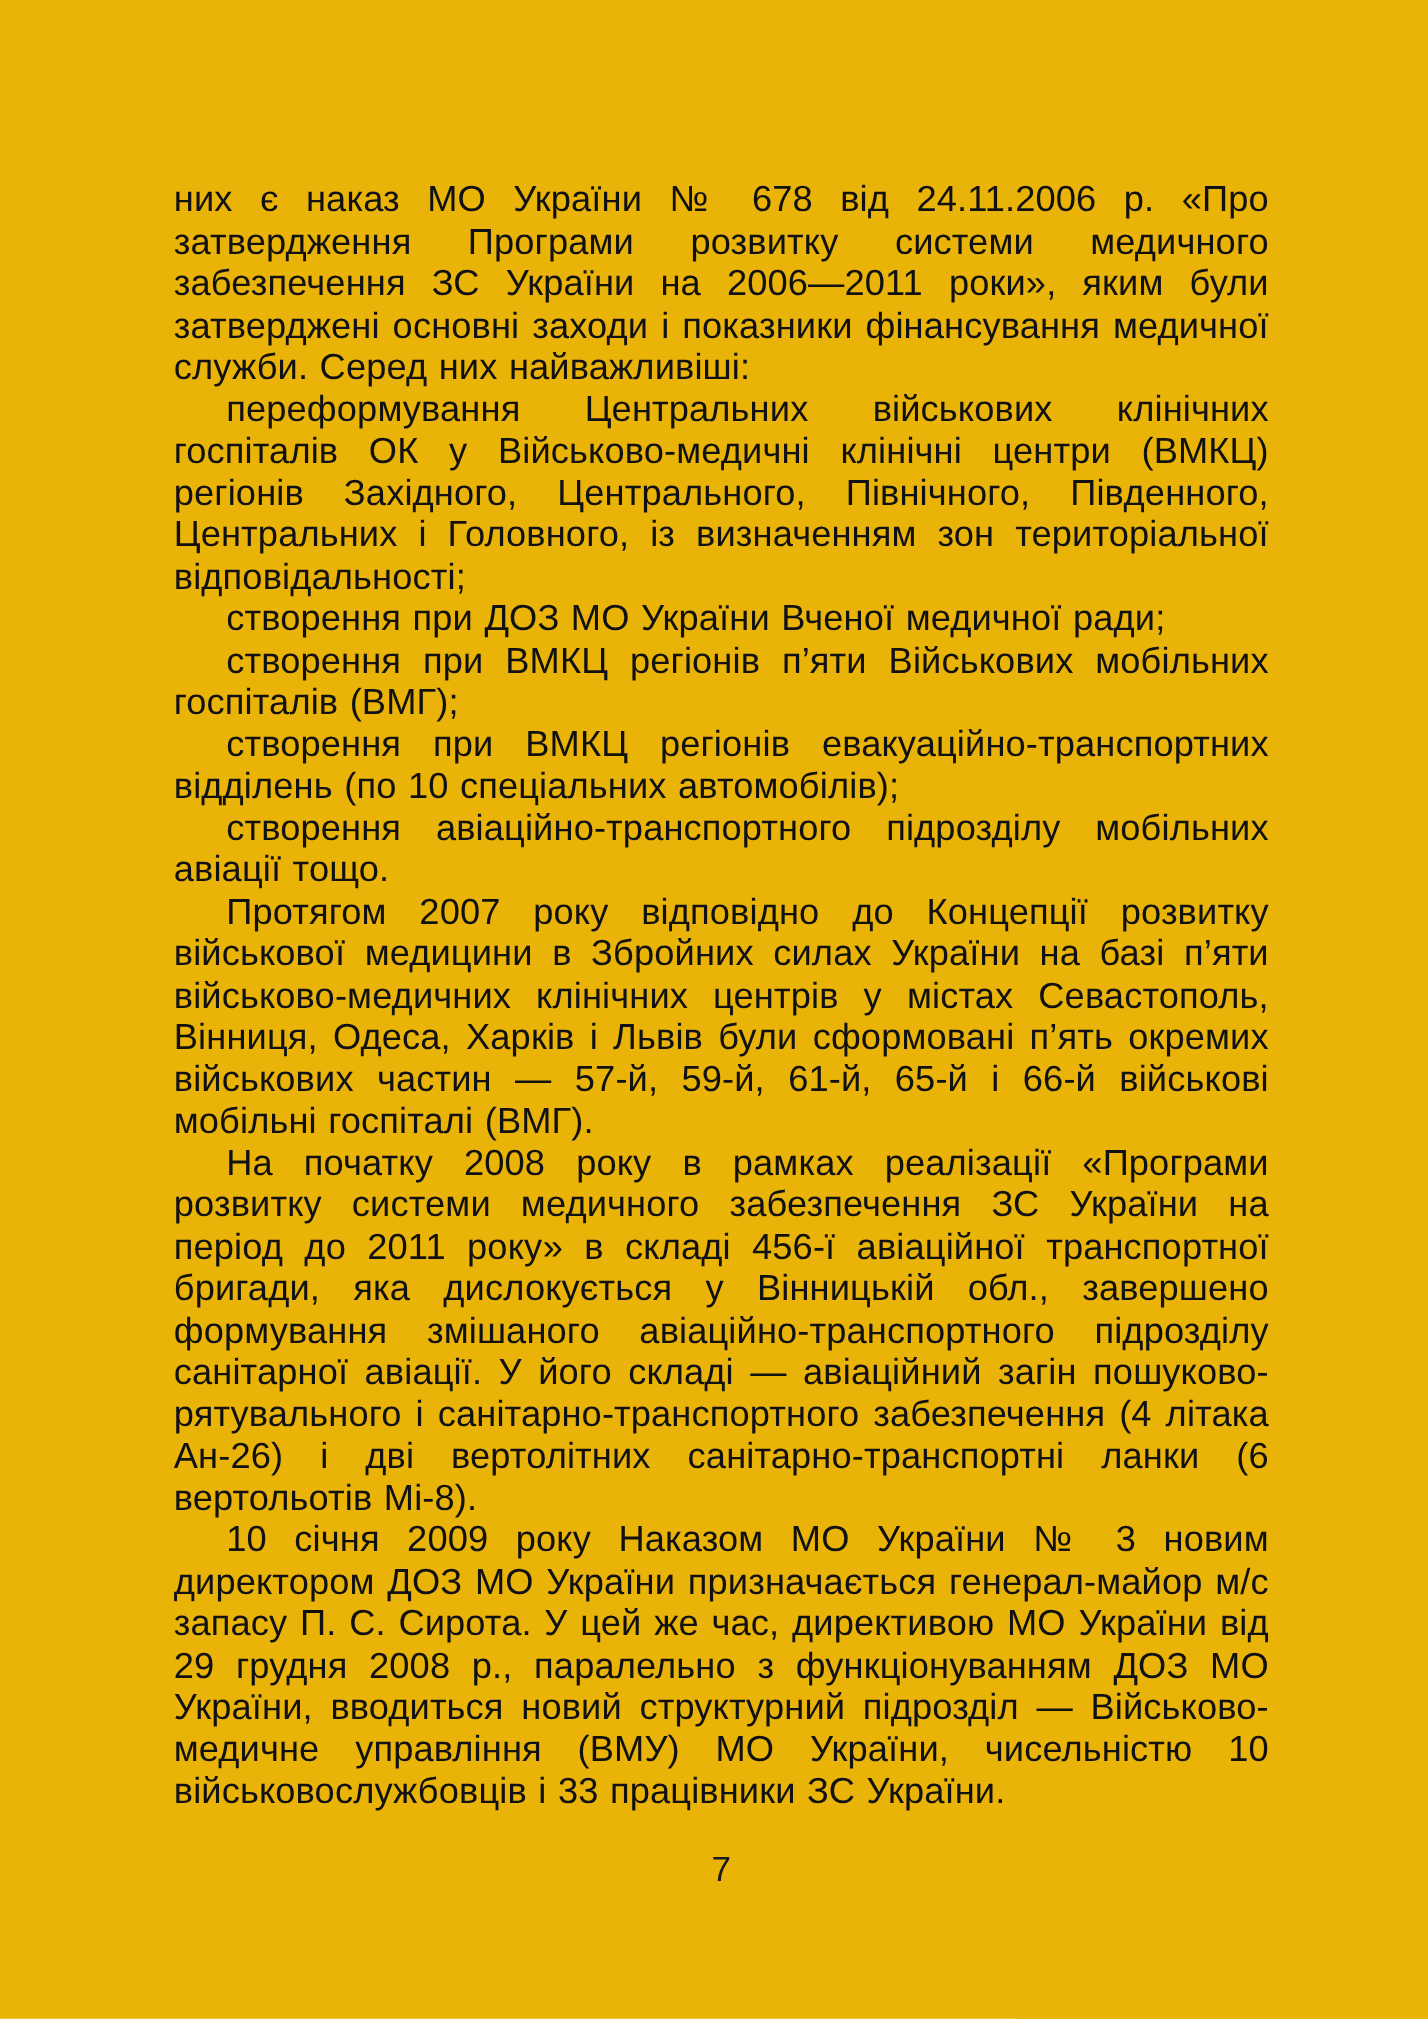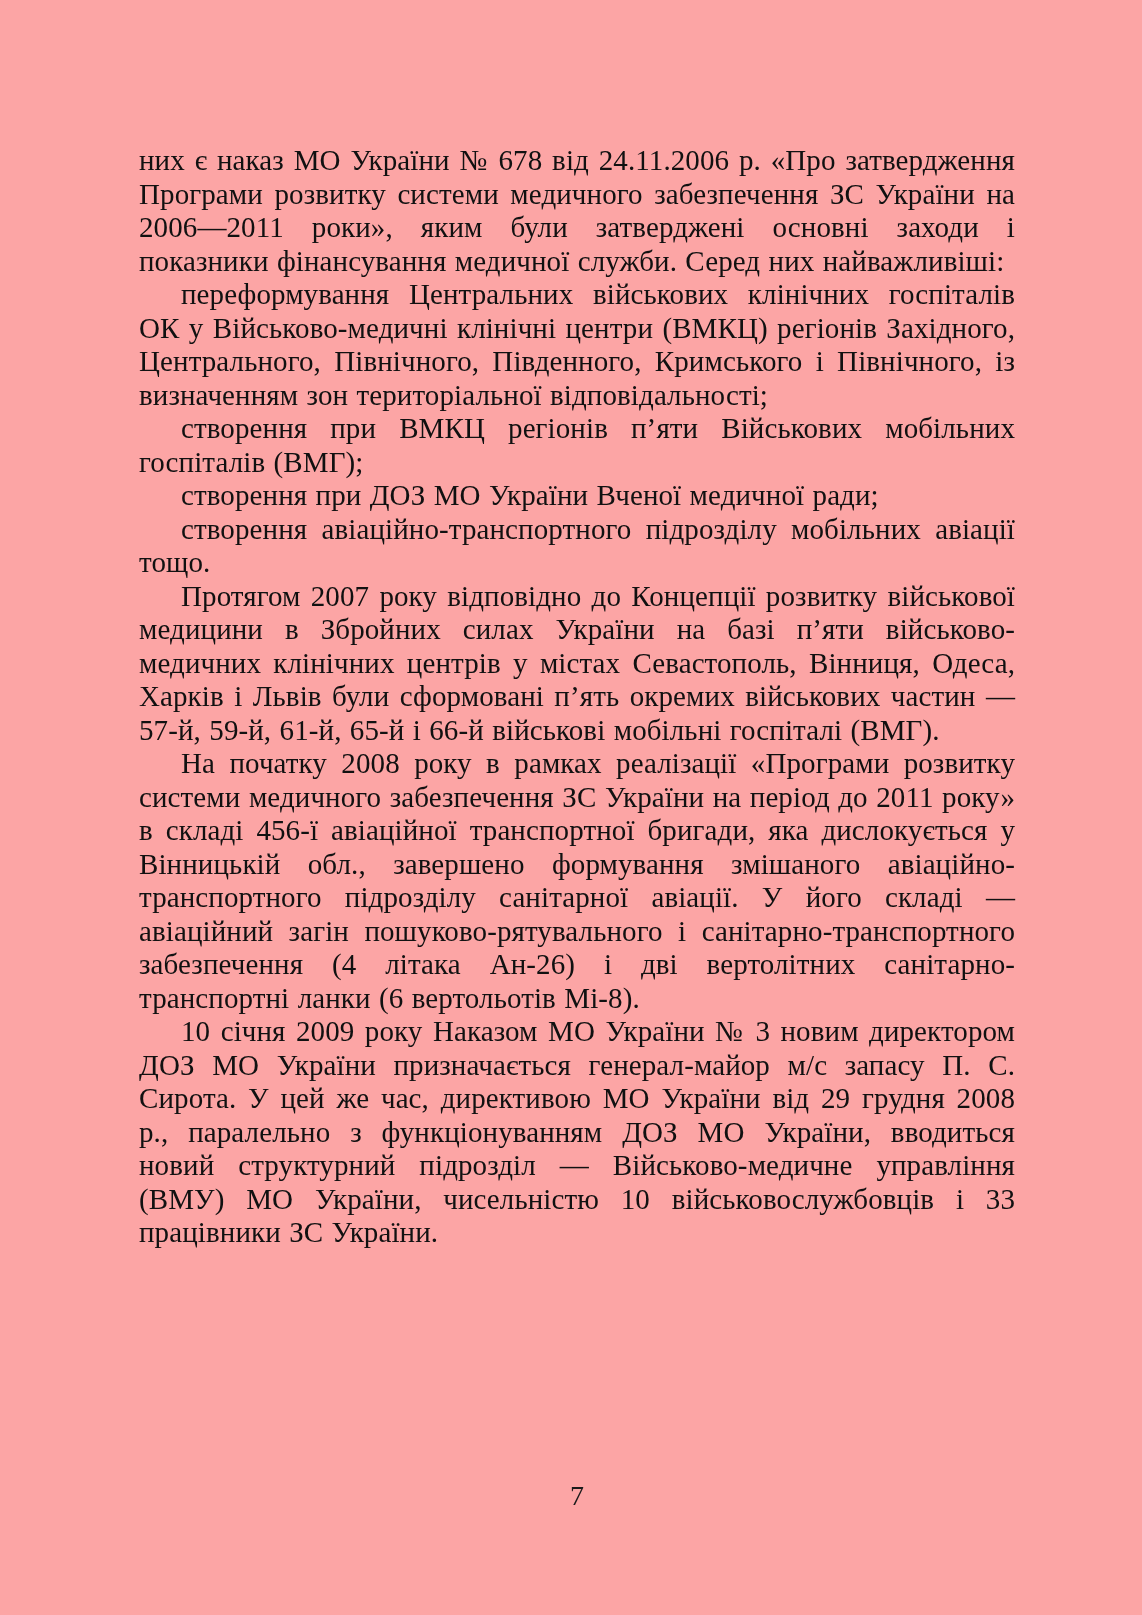--- a/index.html
+++ b/index.html
@@ -10,23 +10,23 @@
   body {
     width: 1142px;
     height: 1615px;
     background: #ffffff;
     position: relative;
     overflow: hidden;
   }
   .page {
     position: absolute;
     inset: 0;
-    background: #fca5a5;
+    background: #eab308;
     color: #111111;
-    font-family: Liberation Serif, serif;
+    font-family: Liberation Sans, sans-serif;
   }
   .text-block {
     position: absolute;
     left: 139px;
     top: 144px;
     width: 876px;
     font-size: 29px;
     line-height: 33.5px;
     text-align: justify;
     letter-spacing: 0.1px;
@@ -50,22 +50,23 @@
     line-height: 32px;
     color: #1a1a1a;
   }
 </style>
 </head>
 <body>
 
 <div class="page">
   <main class="text-block">
     <p class="para no-indent">них є наказ МО України № 678 від 24.11.2006 р. «Про затвердження Програми розвитку системи медичного забезпечення ЗС України на 2006—2011 роки», яким були затверджені основні заходи і показники фінансування медичної служби. Серед них найважливіші:</p>
-    <p class="para">переформування Центральних військових клінічних госпіталів ОК у Військово-медичні клінічні центри (ВМКЦ) регіонів Західного, Центрального, Північного, Південного, Кримського і Північного, із визначенням зон територіальної відповідальності;</p>
+    <p class="para">переформування Центральних військових клінічних госпіталів ОК у Військово-медичні клінічні центри (ВМКЦ) регіонів Західного, Центрального, Північного, Південного, Центральних і Головного, із визначенням зон територіальної відповідальності;</p>
+    <p class="para">створення при ДОЗ МО України Вченої медичної ради;</p>
     <p class="para">створення при ВМКЦ регіонів п’яти Військових мобільних госпіталів (ВМГ);</p>
-    <p class="para">створення при ДОЗ МО України Вченої медичної ради;</p>
+    <p class="para">створення при ВМКЦ регіонів евакуаційно-транспортних відділень (по 10 спеціальних автомобілів);</p>
     <p class="para">створення авіаційно-транспортного підрозділу мобільних авіації тощо.</p>
     <p class="para">Протягом 2007 року відповідно до Концепції розвитку військової медицини в Збройних силах України на базі п’яти військово-медичних клінічних центрів у містах Севастополь, Вінниця, Одеса, Харків і Львів були сформовані п’ять окремих військових частин — 57-й, 59-й, 61-й, 65-й і 66-й військові мобільні госпіталі (ВМГ).</p>
     <p class="para">На початку 2008 року в рамках реалізації «Програми розвитку системи медичного забезпечення ЗС України на період до 2011 року» в складі 456-ї авіаційної транспортної бригади, яка дислокується у Вінницькій обл., завершено формування змішаного авіаційно-транспортного підрозділу санітарної авіації. У його складі — авіаційний загін пошуково-рятувального і санітарно-транспортного забезпечення (4 літака Ан-26) і дві вертолітних санітарно-транспортні ланки (6 вертольотів Мі-8).</p>
     <p class="para">10 січня 2009 року Наказом МО України № 3 новим директором ДОЗ МО України призначається генерал-майор м/с запасу П. С. Сирота. У цей же час, директивою МО України від 29 грудня 2008 р., паралельно з функціонуванням ДОЗ МО України, вводиться новий структурний підрозділ — Військово-медичне управління (ВМУ) МО України, чисельністю 10 військовослужбовців і 33 працівники ЗС України.</p>
   </main>
   <footer class="folio">7</footer>
 </div>
 
 </body></html>

